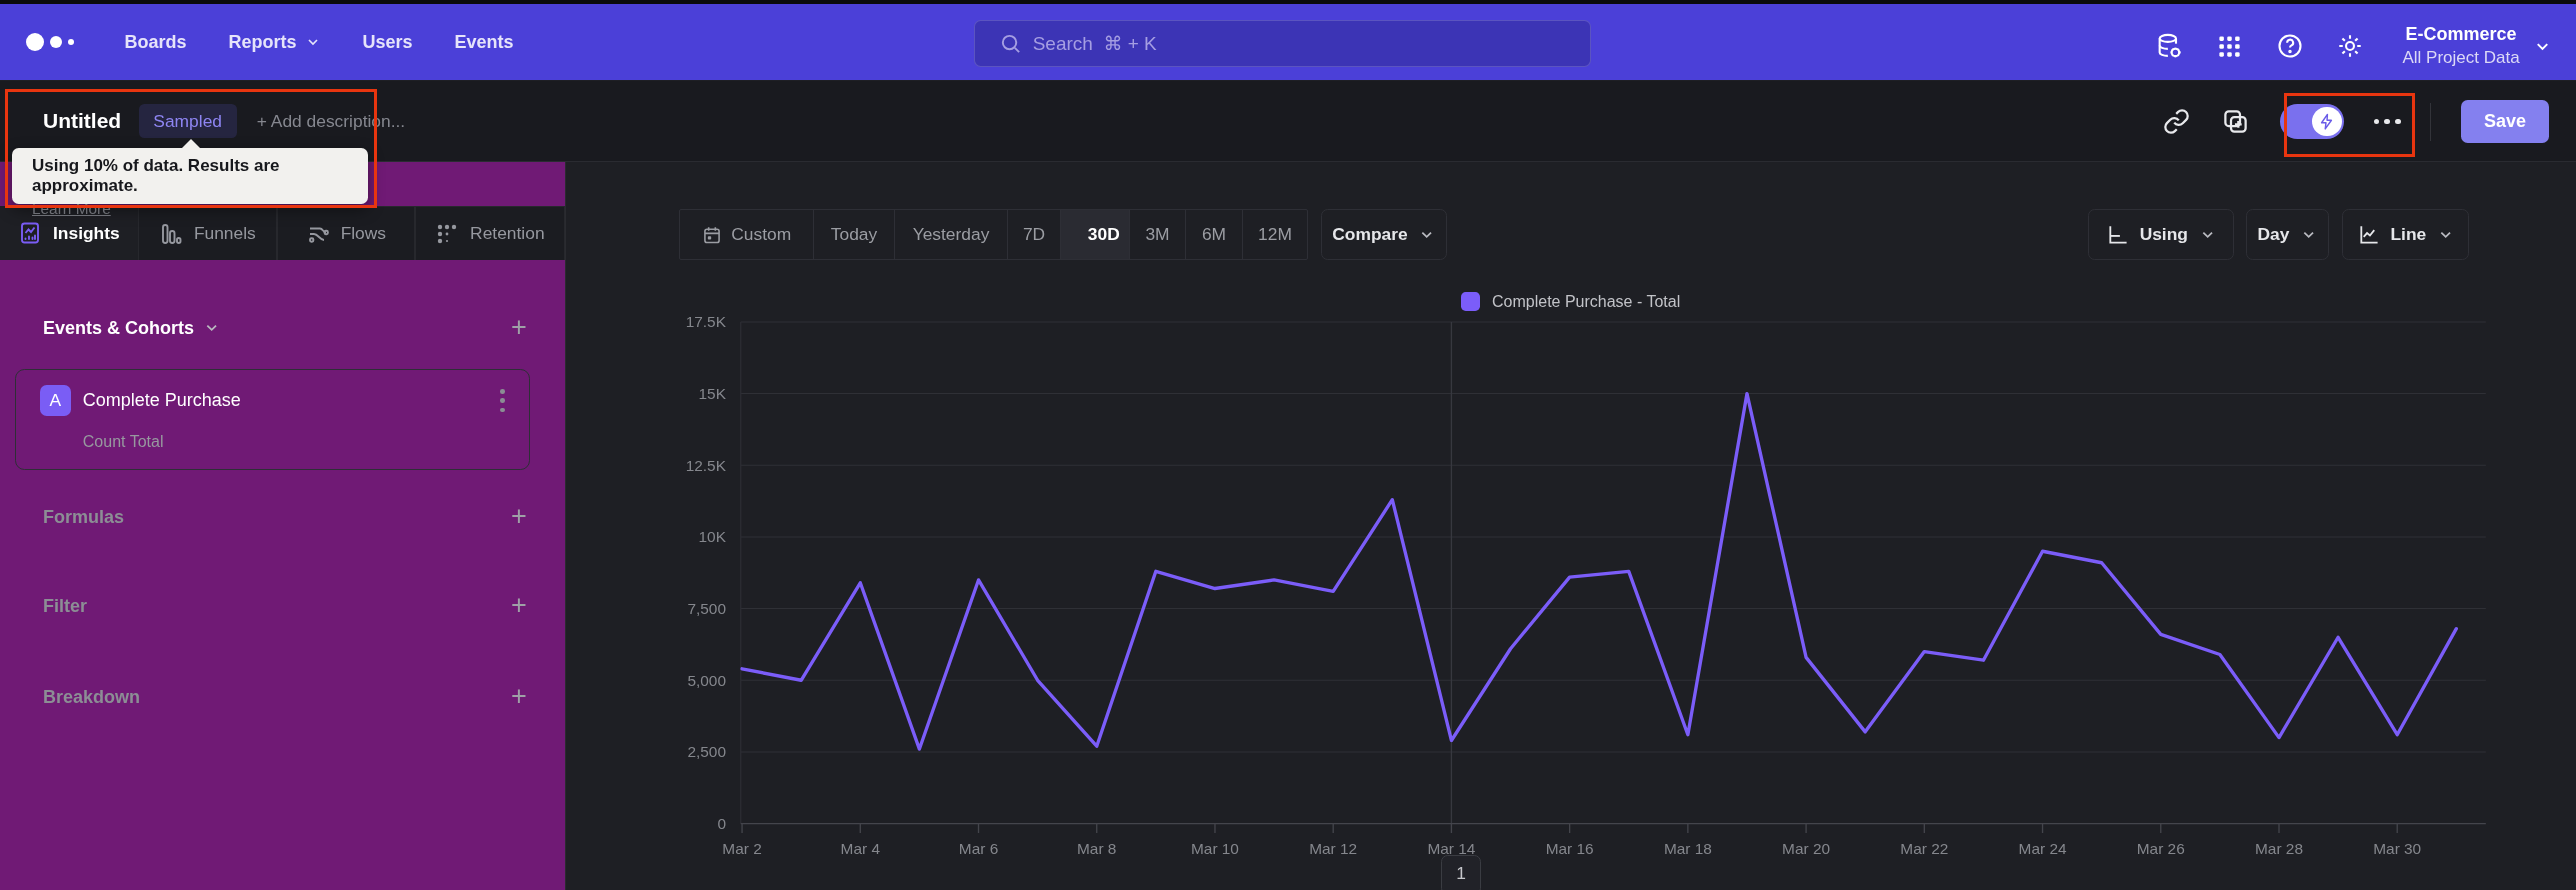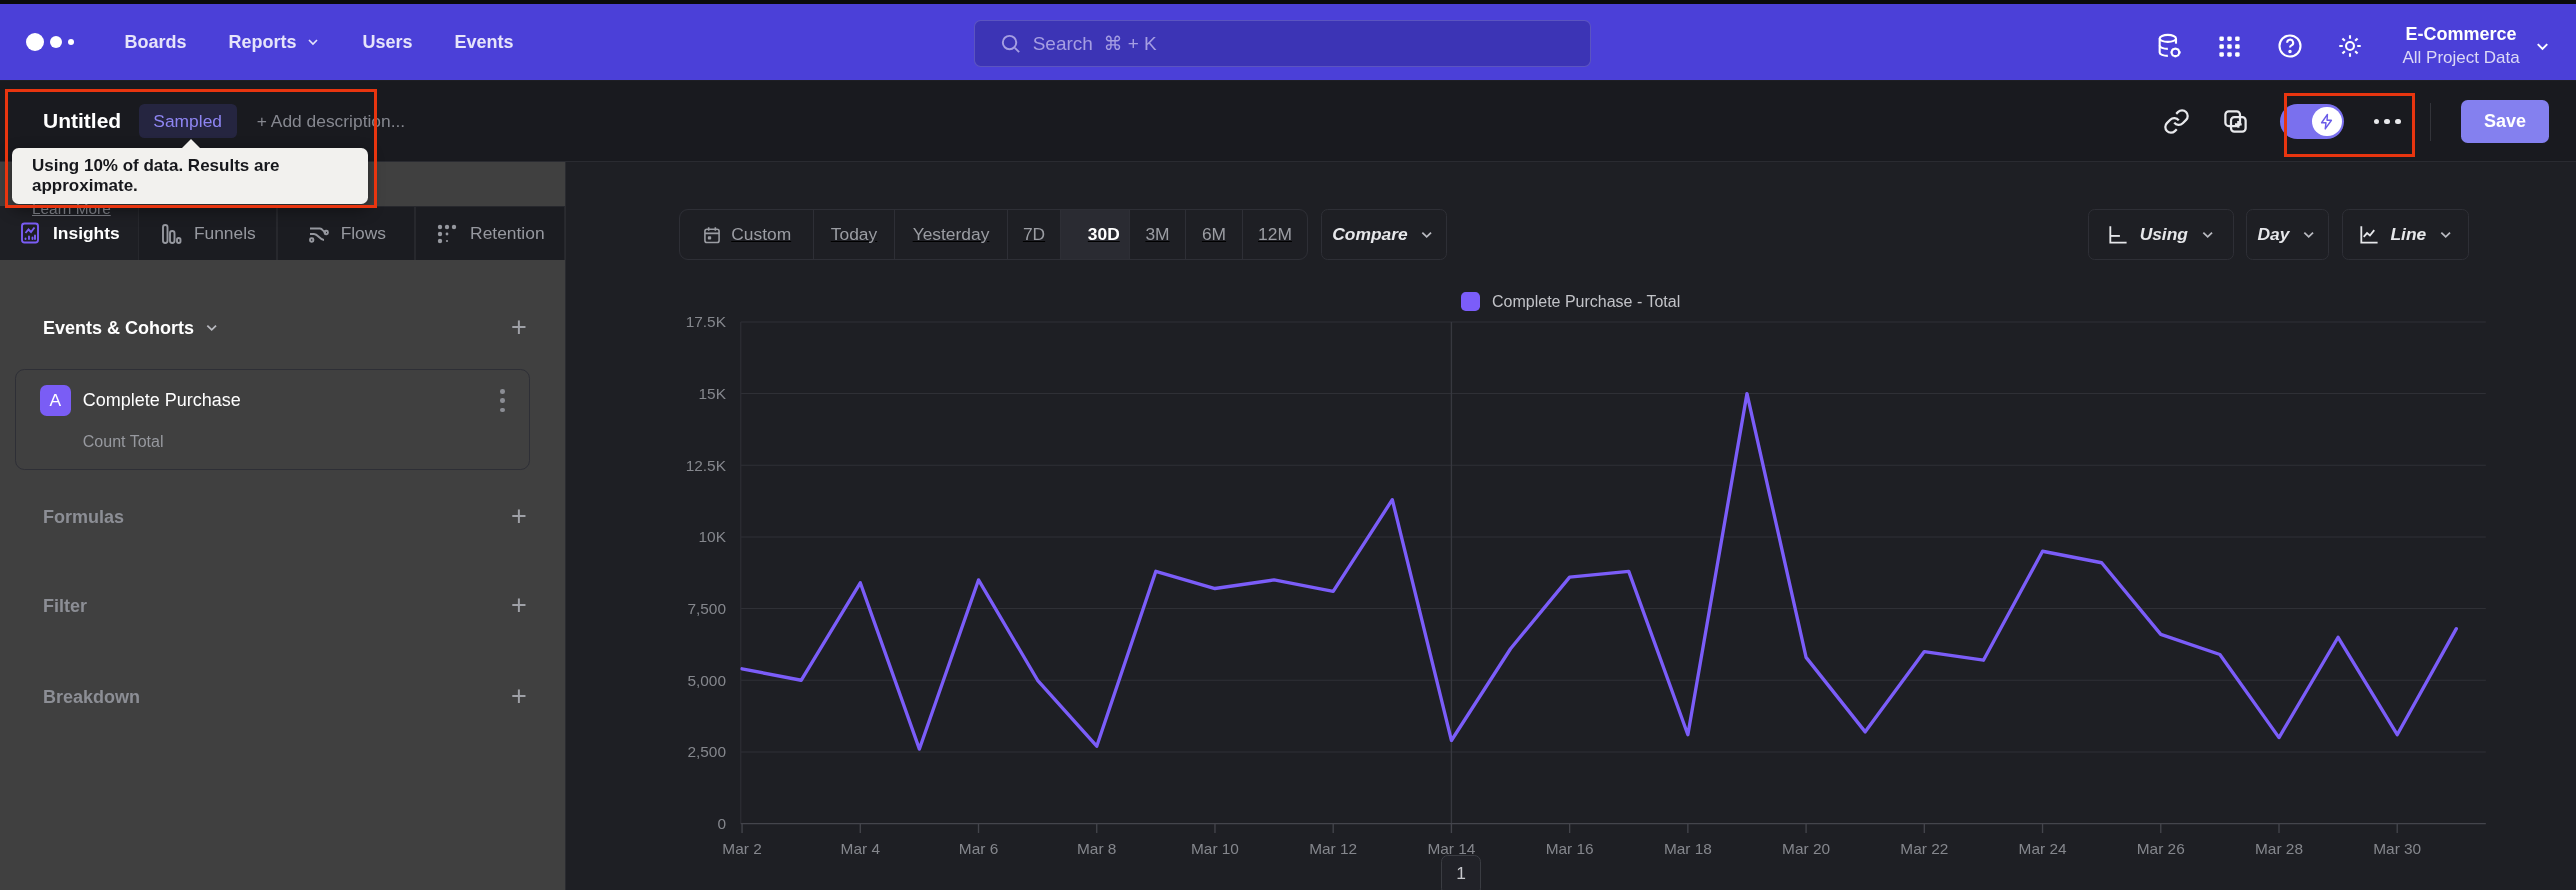--- a/index.html
+++ b/index.html
@@ -45,43 +45,43 @@
   .anno-title { left:5.4px; top:89px; width:372px; height:119px; }
   .anno-toggle { left:2284px; top:93px; width:131px; height:64px; }
 
   
   .tooltip { position:absolute; left:12px; top:148px; width:356px; height:56px; background:#f2f1ee; border-radius:6.7px; z-index:55; padding:8px 20px; box-shadow:0 5.4px 16px rgba(0,0,0,0.45); }
   .tooltip:before { content:""; position:absolute; left:169px; top:-9.4px; width:0; height:0; border-left:10.7px solid transparent; border-right:10.7px solid transparent; border-bottom:10.7px solid #f2f1ee; }
   .tooltip-text { color:#17181c; font-size:17px; font-weight:bold; }
   .tooltip-link { display:inline-block; margin-top:4px; color:#6d6f75; font-size:15.4px; text-decoration:underline; cursor:pointer; }
 
   
-  .sidebar { position:absolute; left:0; top:162px; width:566px; height:728px; background:#404040; border-right:1.3px solid #2a2b30; }
+  .sidebar { position:absolute; left:0; top:162px; width:566px; height:728px; background:#701a75; border-right:1.3px solid #2a2b30; }
   .tabstrip { position:absolute; left:0; top:44px; width:100%; height:54px; display:flex; }
   .tab { display:flex; align-items:center; justify-content:center; gap:10.7px; font-size:17.4px; color:#96989f; cursor:pointer; background:#1b1c21; border:1.3px solid #27282d; border-bottom:none; }
   .tab.active { background:#1e1f24; border:none; color:#ffffff; font-weight:bold; }
   .tab-insights{ width:138px; } .tab-funnels{ width:139px; } .tab-flows{ width:138px; } .tab-retention{ flex:1; }
   .side-row { position:absolute; left:0; width:100%; display:flex; align-items:center; }
   .side-label { margin-left:43px; font-size:18px; font-weight:bold; color:#8c8e95; }
   .side-label.bright { color:#ffffff; display:flex; align-items:center; gap:9.4px; }
   .plus { position:absolute; right:34px; width:24px; height:24px; color:#9fa1a7; font-size:27px; line-height:23px; text-align:center; cursor:pointer; font-weight:normal; }
   .event-card { position:absolute; left:14.8px; top:207px; width:515px; height:101px; border:1.3px solid #2e2f36; border-radius:9.4px; cursor:pointer; }
   .event-badge { position:absolute; left:24px; top:14.8px; width:31px; height:31px; background:#7a5df5; border-radius:6.7px; color:#fff; font-size:17.4px; display:flex; align-items:center; justify-content:center; }
   .event-name { position:absolute; left:67px; top:20px; color:#ffffff; font-size:18px; }
   .event-metric { position:absolute; left:67px; top:63px; color:#97999f; font-size:16px; }
   .kebab { position:absolute; right:24px; top:19px; display:flex; flex-direction:column; gap:4.7px; cursor:pointer; }
   .kebab i { width:4.7px; height:4.7px; border-radius:50%; background:#8b8d94; }
 
   
   .toolbar { position:absolute; left:566px; top:162px; width:2010px; height:107px; }
-  .seg-group { position:absolute; left:113px; top:47px; height:51px; display:flex; border:1.3px solid #2e2f36; border-radius:9px; overflow:hidden;text-decoration:underline; }
+  .seg-group { position:absolute; left:113px; top:47px; height:51px; display:flex; border:1.3px solid #2e2f36; border-radius:2px; overflow:hidden; }
   .seg { display:flex; align-items:center; justify-content:center; gap:9.4px; color:#9b9da3; font-size:17.4px; cursor:pointer; border-right:1.3px solid #2e2f36; padding:0 5.4px; }
   .seg:last-child { border-right:none; }
   .seg.active { background:#2a2b32; color:#ffffff; font-weight:bold; }
-  .btn-outline { position:absolute; top:47px; height:51px; border:1.3px solid #2e2f36; border-radius:6.7px; display:flex; align-items:center; justify-content:center; gap:10.7px; color:#e6e7ea; font-size:17.4px; font-weight:bold; cursor:pointer;font-style:italic; }
+  .btn-outline { position:absolute; top:47px; height:51px; border:1.3px solid #2e2f36; border-radius:6.7px; display:flex; align-items:center; justify-content:center; gap:10.7px; color:#e6e7ea; font-size:17.4px; font-weight:bold; cursor:pointer; }
   .compare-btn { left:755px; width:126px; }
   .dd-linear { left:1522px; width:146px; }
   .dd-day { left:1680px; width:83px; }
   .dd-line { left:1776px; width:127px; }
 
   
   .legend { position:absolute; left:1461px; top:292px; display:flex; align-items:center; gap:12px; }
   .legend-swatch { width:19px; height:19px; border-radius:4.7px; background:#7b5df9; }
   .legend-label { color:#c2c3c8; font-size:16px; }
   #chart-svg { position:absolute; left:0; top:0; width:2576px; height:890px; }

